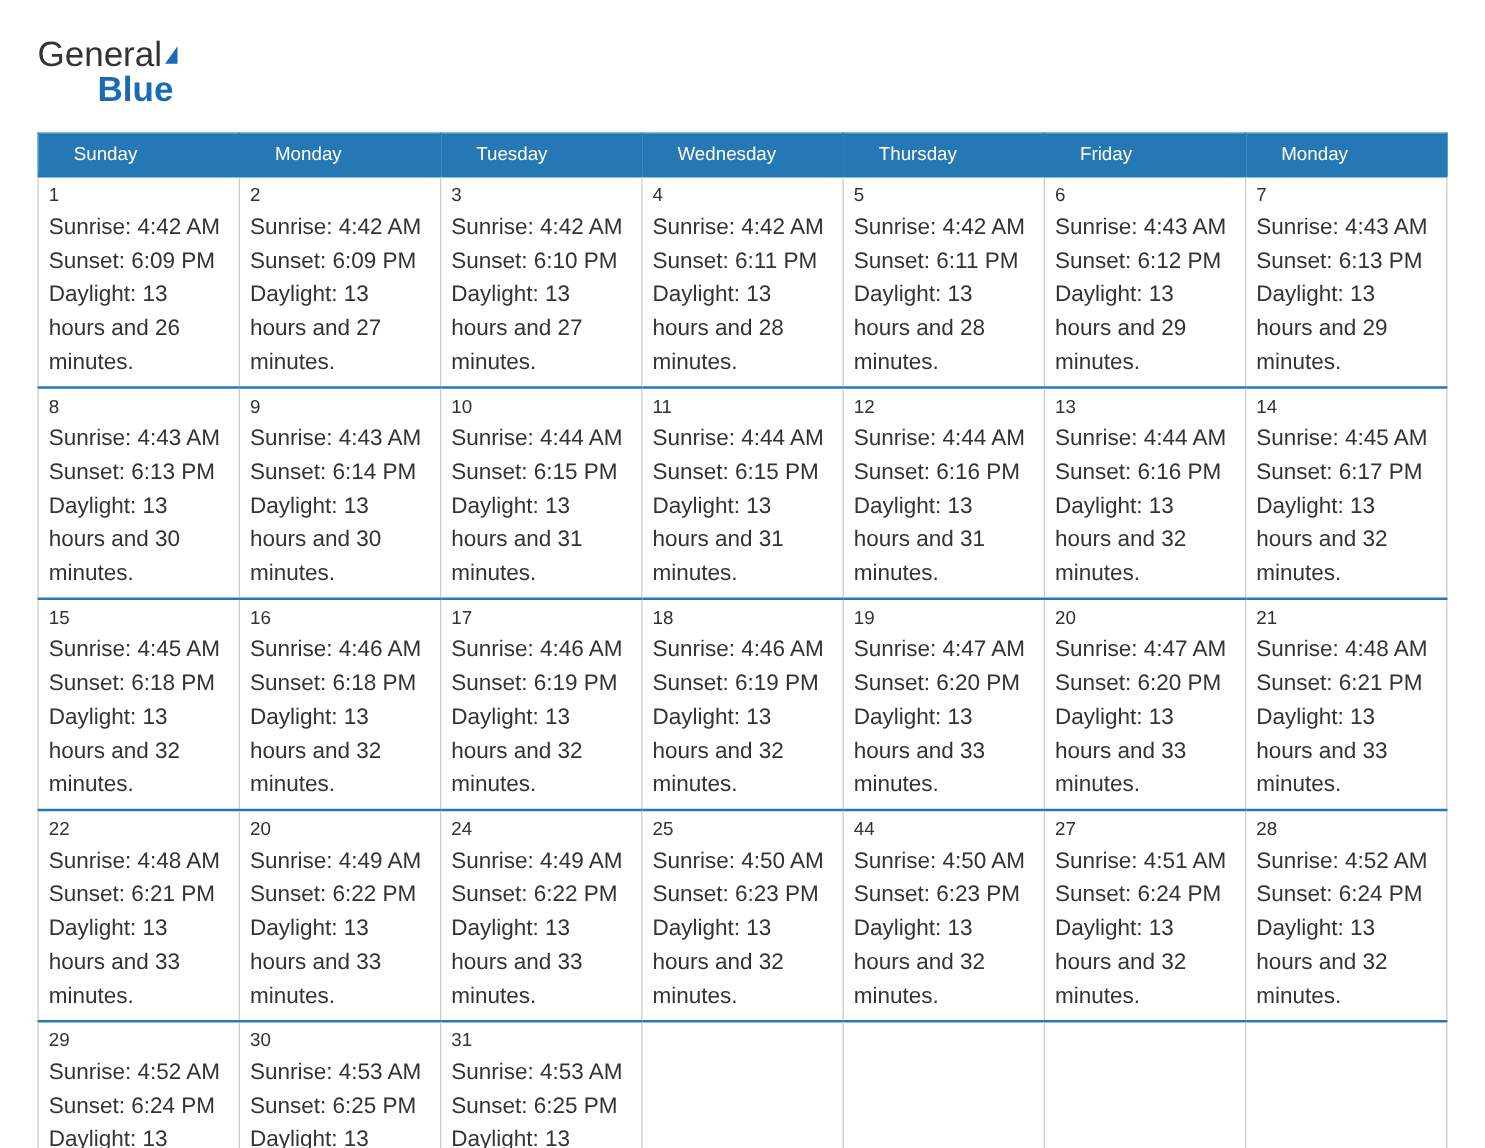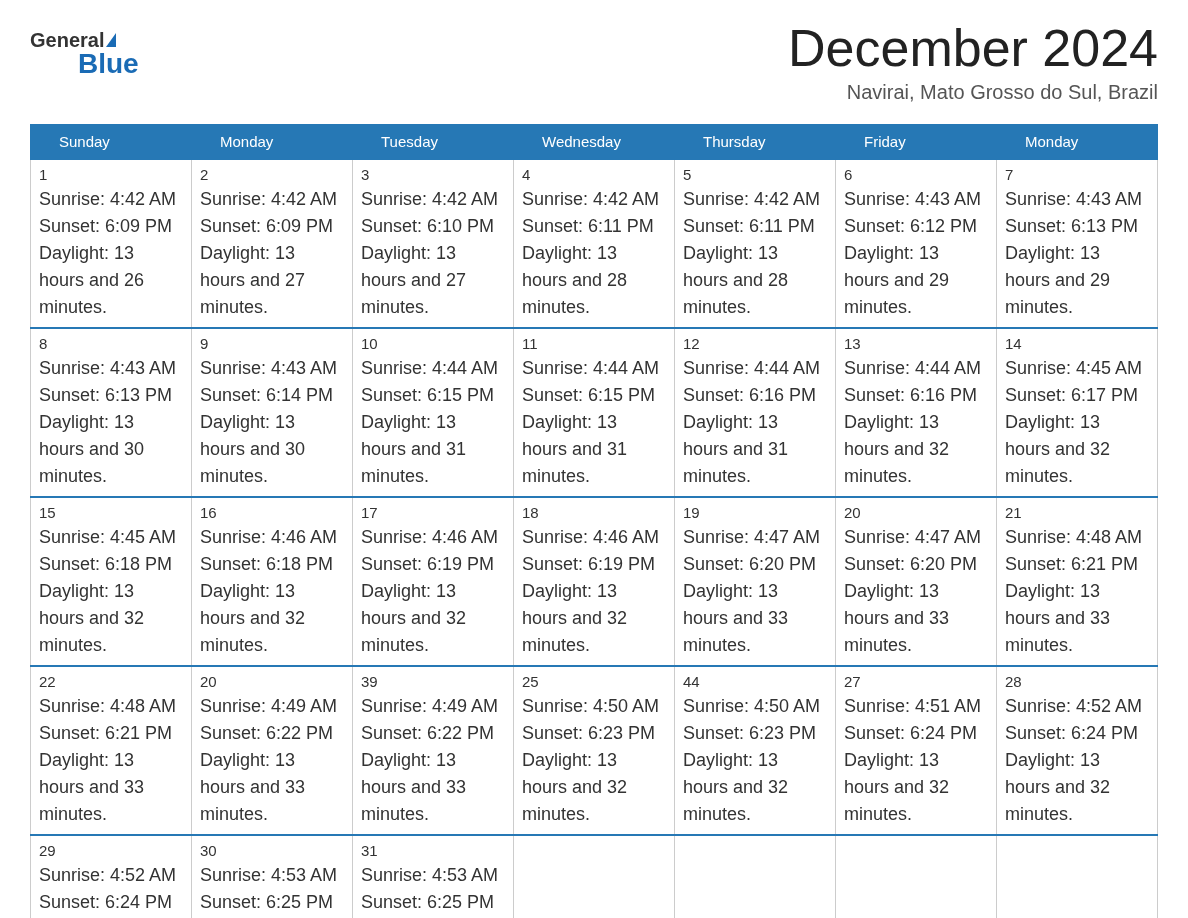--- a/index.html
+++ b/index.html
@@ -16,22 +16,22 @@
       align-items: flex-start;
       margin-bottom: 20px;
     }
     .logo {
       display: flex;
       flex-direction: column;
       align-items: flex-start;
       padding-top: 10px;
     }
     .logo-text {
-      font-size: 20px;
-      font-weight: bold;
+      font-size: 28px;
+      font-weight: normal;
       color: #333;
       line-height: 1;
     }
     .logo-triangle {
       display: inline-block;
       width: 0;
       height: 0;
       border-left: 10px solid transparent;
       border-right: 0px solid transparent;
       border-bottom: 14px solid #1a6bb5;
@@ -106,24 +106,20 @@
 </head>
 <body>
 
 <div class="header-area">
   <div class="logo">
     <div style="display:flex; align-items:center; line-height:1;">
       <span class="logo-text">General</span>
       <span class="logo-triangle"></span>
     </div>
     <div class="logo-line2">Blue</div>
-  </div>
-  <div class="title-area">
-    <div class="month-title">December 2024</div>
-    <div class="location-title">Navirai, Mato Grosso do Sul, Brazil</div>
   </div>
 </div>
 
 <table>
   <thead>
     <tr id="header-row">
     <th>Sunday</th>
         <th>Monday</th>
         <th>Tuesday</th>
         <th>Wednesday</th>
@@ -318,21 +314,21 @@
       </td>
         <td>
         <span class="day-number">20</span>
         <div class="day-info">
           Sunrise: 4:49 AM<br>
           Sunset: 6:22 PM<br>
           Daylight: 13 hours and 33 minutes.
         </div>
       </td>
         <td>
-        <span class="day-number">39</span>
+        <span class="day-number">24</span>
         <div class="day-info">
           Sunrise: 4:49 AM<br>
           Sunset: 6:22 PM<br>
           Daylight: 13 hours and 33 minutes.
         </div>
       </td>
         <td>
         <span class="day-number">25</span>
         <div class="day-info">
           Sunrise: 4:50 AM<br>

